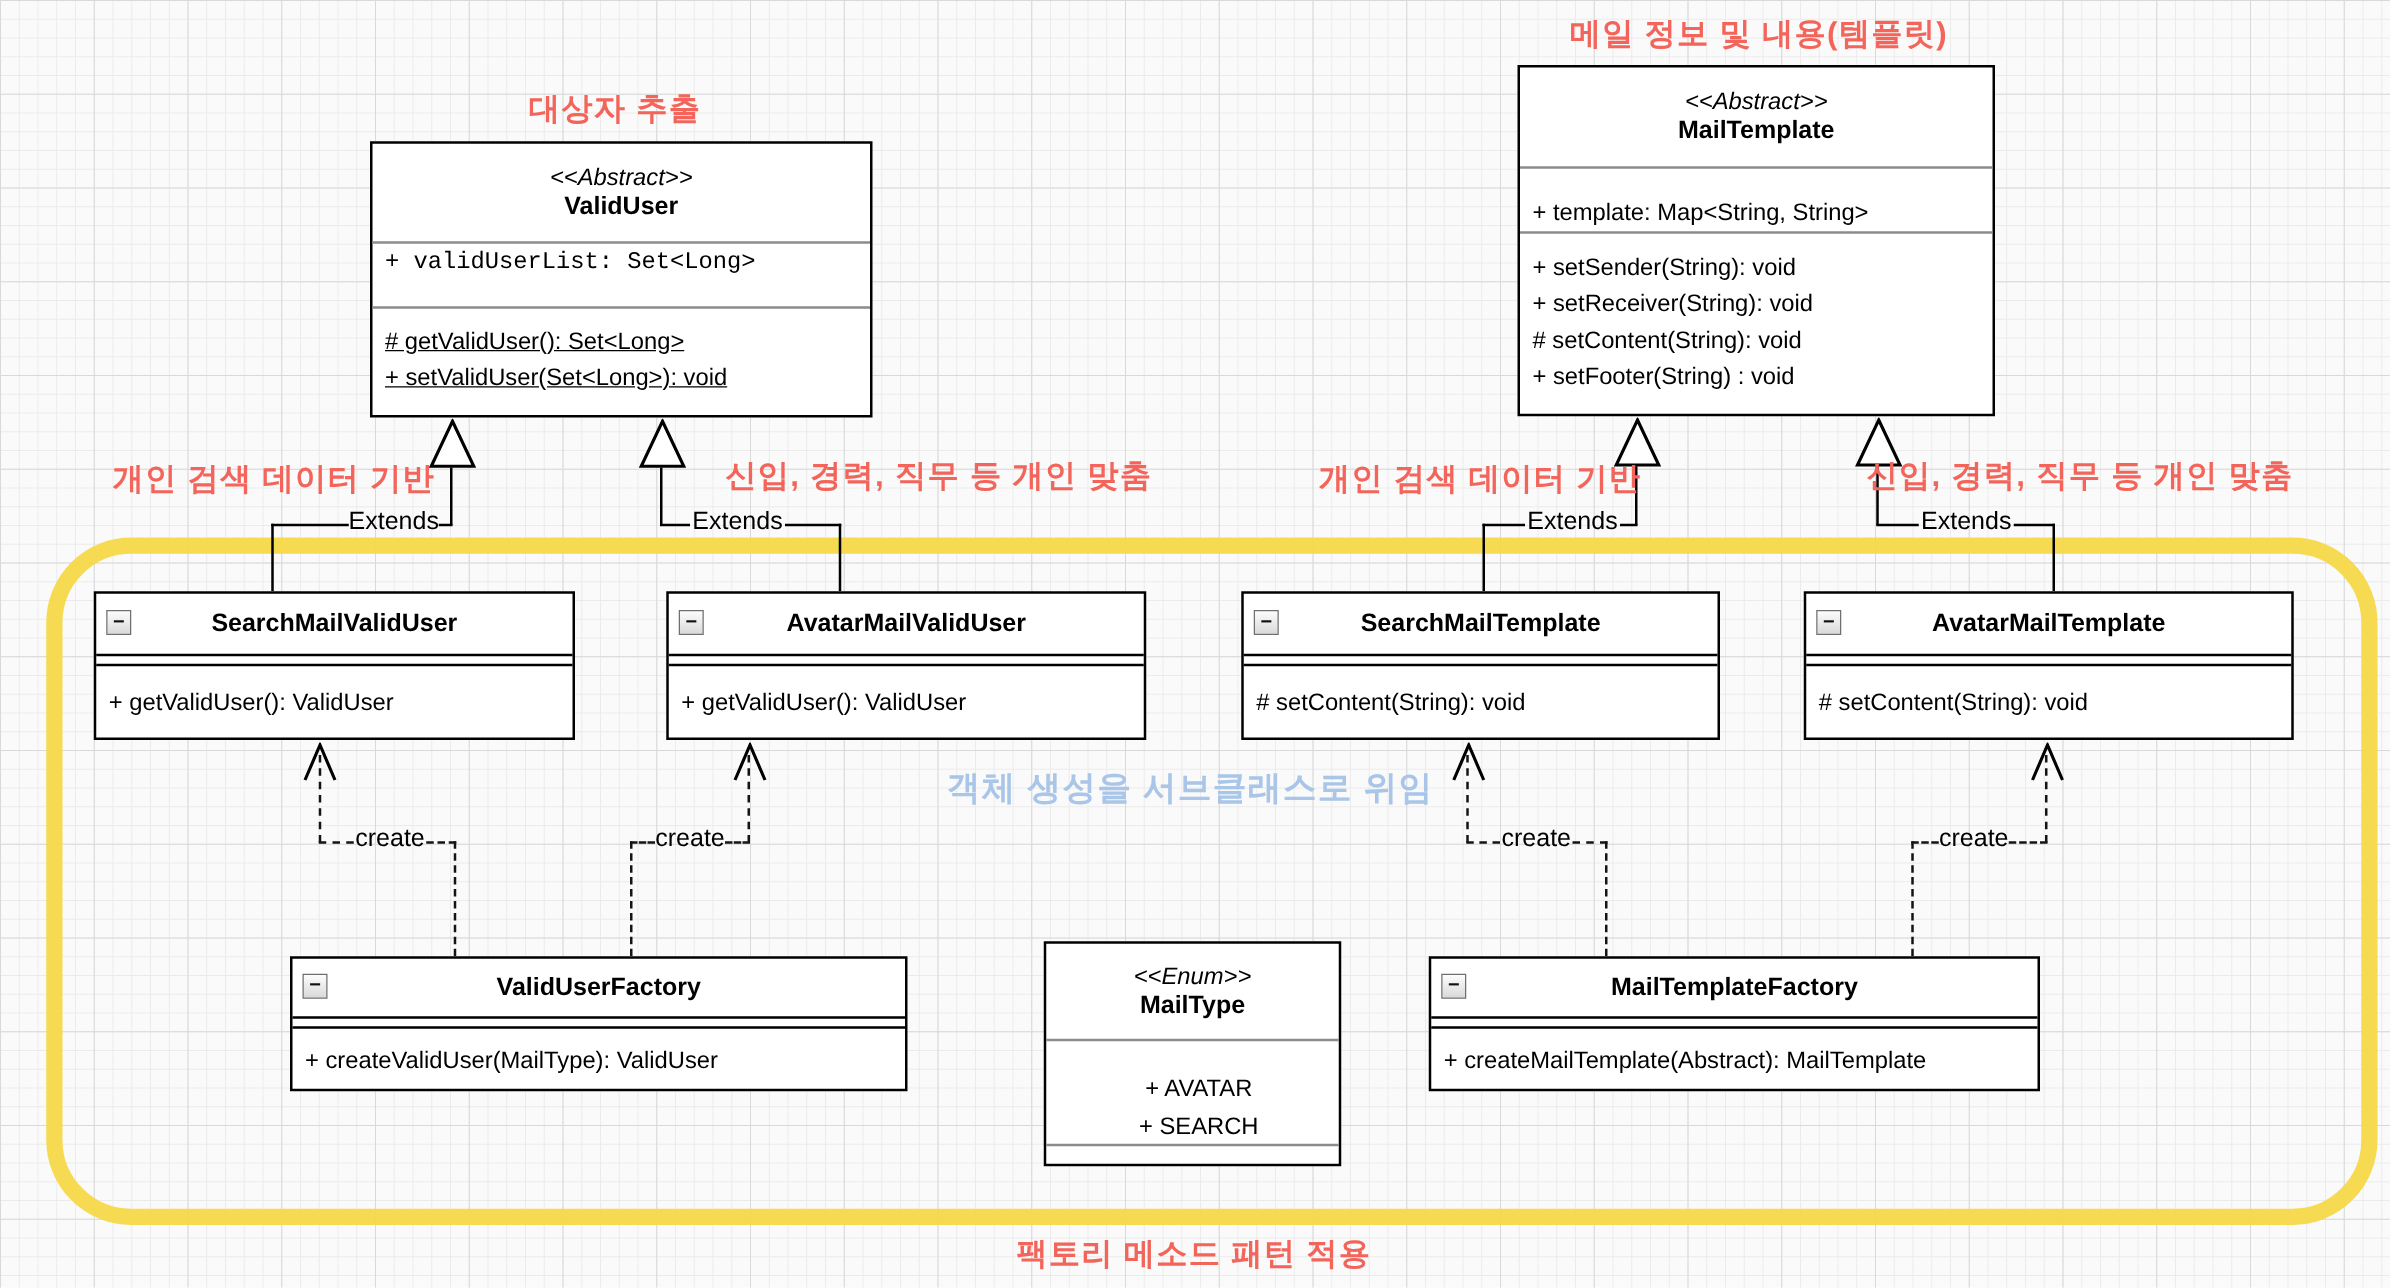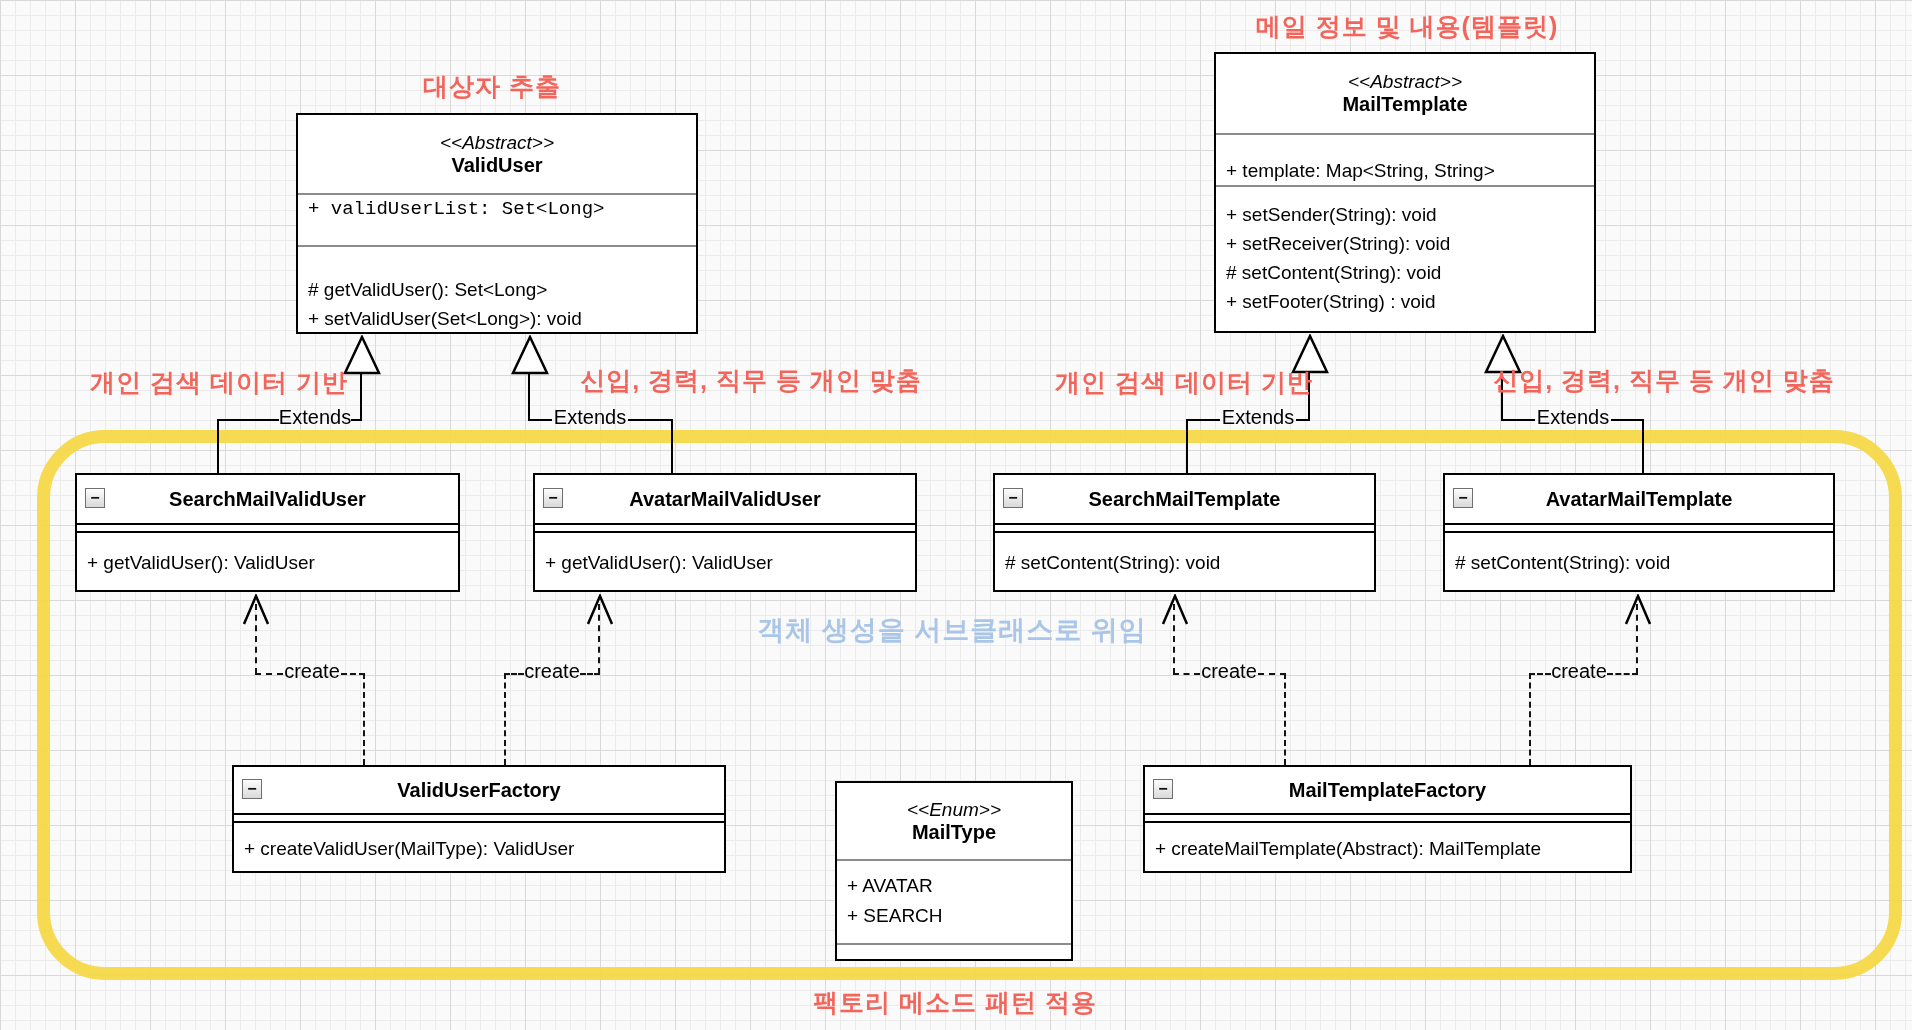--- a/index.html
+++ b/index.html
@@ -131,21 +131,21 @@
   <div class="linklabel" style="left:1579px;top:660px;">create</div>
 
   <div class="uml" style="left:296px;top:113px;width:402px;height:221px;">
     <div class="title" style="height:78px;">
       <div class="stereo">&lt;&lt;Abstract&gt;&gt;</div>
       <div>ValidUser</div>
     </div>
     <div class="sec graysep" style="height:52px;display:flex;font-family:Liberation Mono, monospace;">
       <div class="row">+ validUserList: Set&lt;Long&gt;</div>
     </div>
-    <div class="sec graysep" style="padding-top:28px;">
+    <div class="sec graysep" style="padding-top:12px;text-decoration:underline;">
       <div class="row"># getValidUser(): Set&lt;Long&gt;</div>
       <div class="row">+ setValidUser(Set&lt;Long&gt;): void</div>
     </div>
   </div>
 
   <div class="uml" style="left:1214px;top:52px;width:382px;height:281px;">
     <div class="title" style="height:79px;">
       <div class="stereo">&lt;&lt;Abstract&gt;&gt;</div>
       <div>MailTemplate</div>
     </div>
@@ -208,26 +208,26 @@
     <div class="title" style="height:46px;border-bottom:2px solid #000;">
       <div class="collapse" style="top:12px;">−</div>
       <div>ValidUserFactory</div>
     </div>
     <div style="height:6px;"></div>
     <div class="sec blacksep" style="height:52px;display:flex;align-items:center;">
       <div class="row">+ createValidUser(MailType): ValidUser</div>
     </div>
   </div>
 
-  <div class="uml" style="left:835px;top:753px;width:238px;height:180px;margin-top:28px;">
+  <div class="uml" style="left:835px;top:753px;width:238px;height:180px;">
     <div class="title" style="height:76px;">
       <div class="stereo">&lt;&lt;Enum&gt;&gt;</div>
       <div>MailType</div>
     </div>
-    <div class="sec graysep" style="height:84px;padding-top:10px;">
+    <div class="sec graysep" style="height:84px;padding-top:24px;text-align:center;">
       <div class="row" style="line-height:30px;">+ AVATAR</div>
       <div class="row" style="line-height:30px;">+ SEARCH</div>
     </div>
     <div class="graysep" style="height:16px;"></div>
   </div>
 
   <div class="uml" style="left:1143px;top:765px;width:489px;height:108px;">
     <div class="title" style="height:46px;border-bottom:2px solid #000;">
       <div class="collapse" style="top:12px;">−</div>
       <div>MailTemplateFactory</div>

